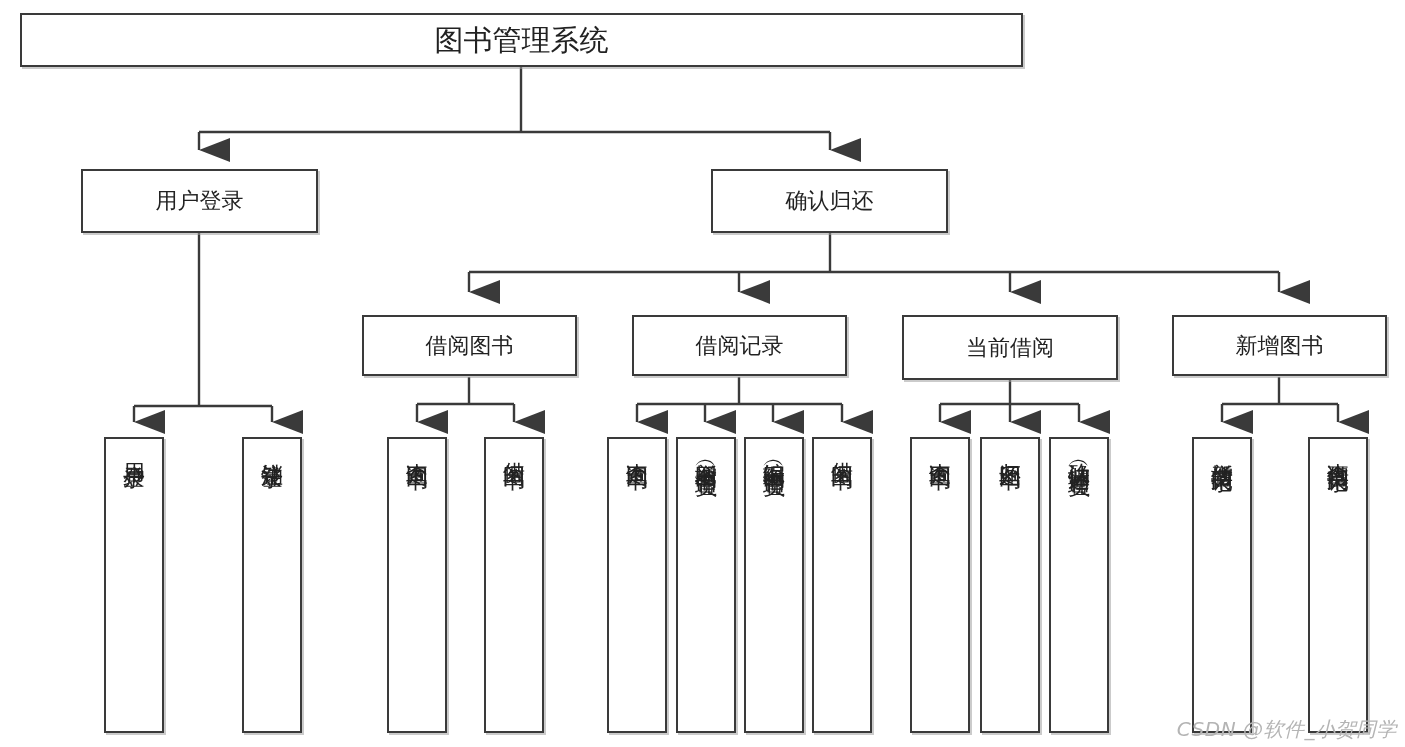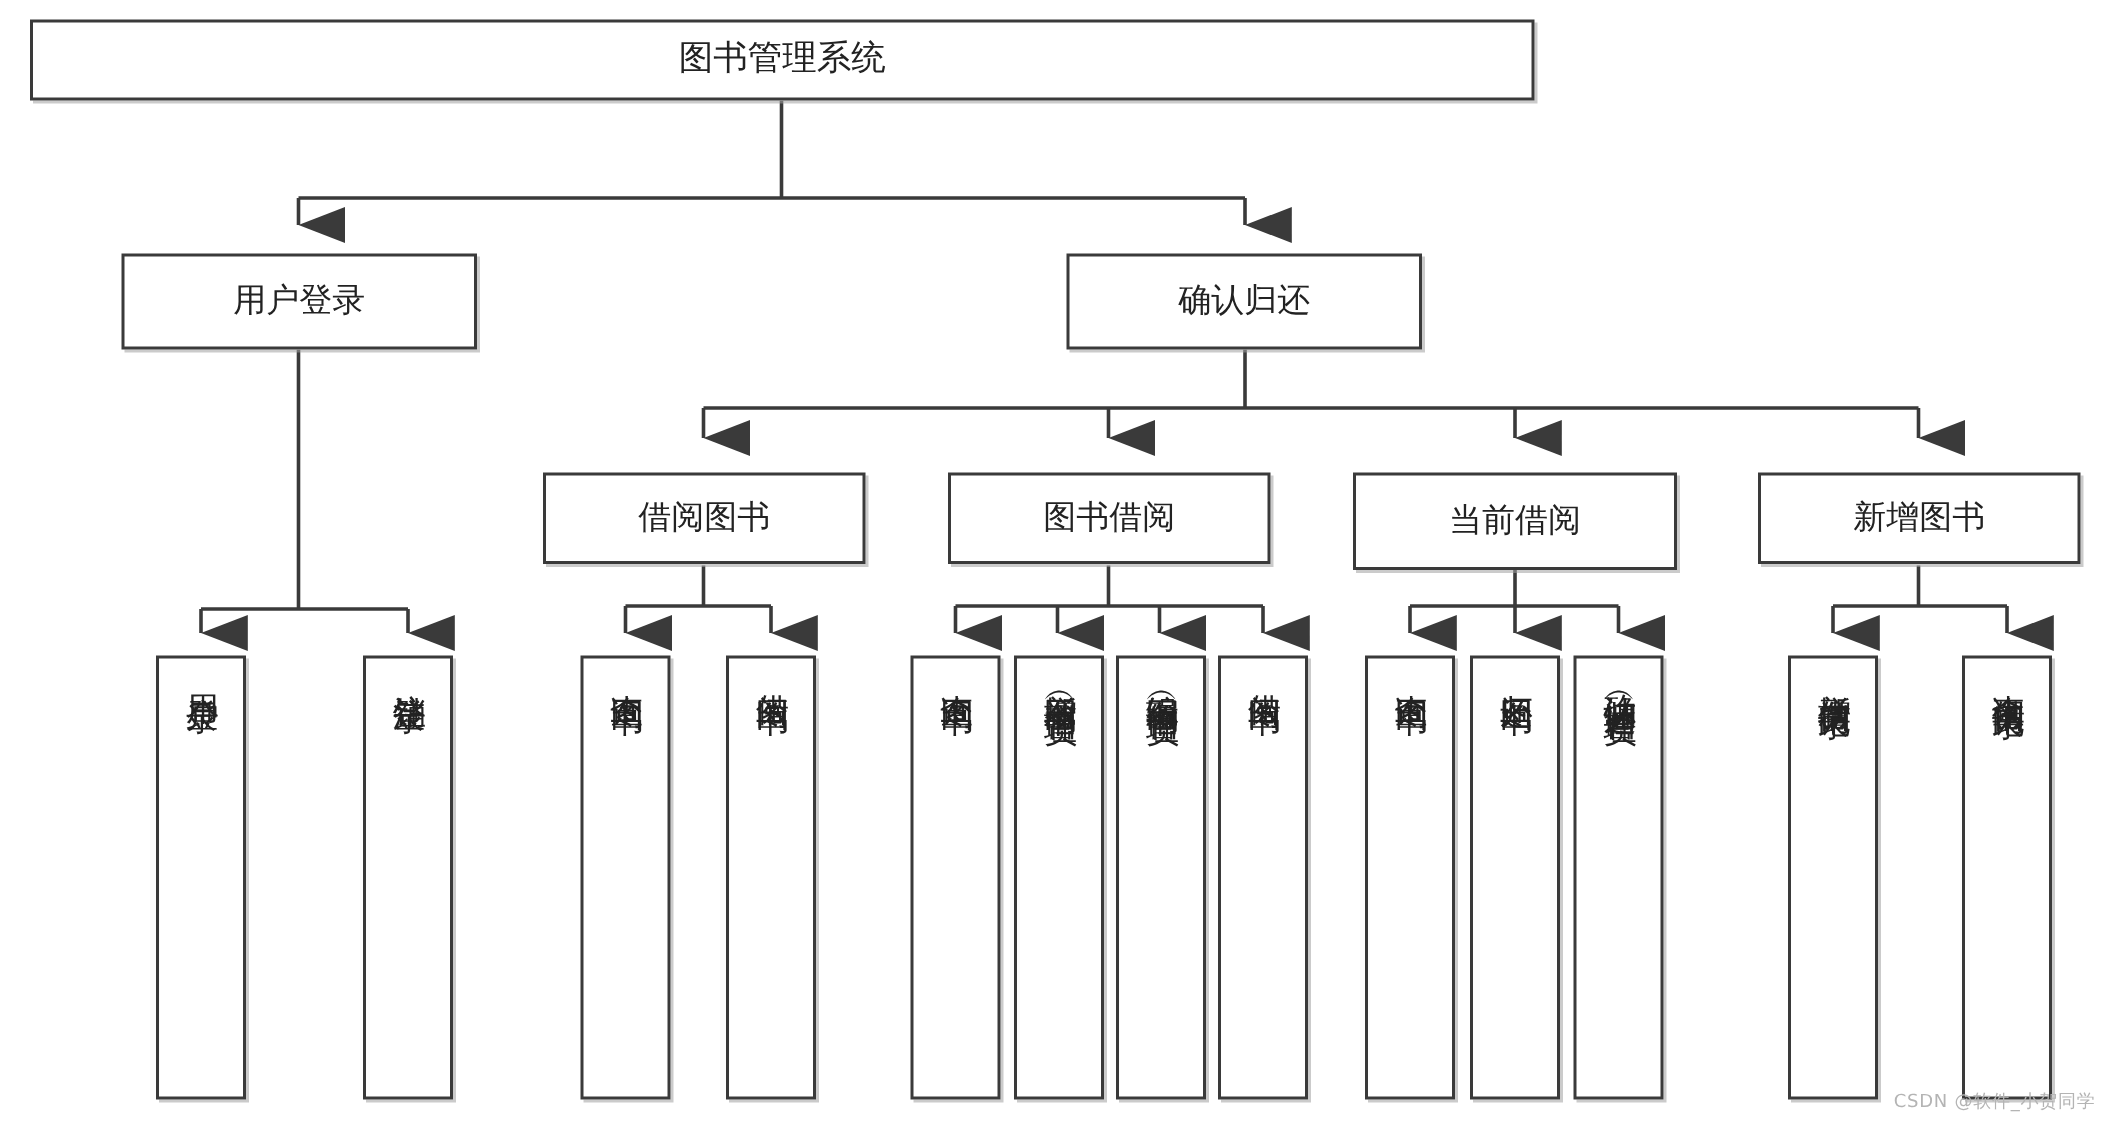--- a/index.html
+++ b/index.html
@@ -39,44 +39,45 @@
   .node .label {
     color: #222222;
     line-height: 1.18;
     text-align: center;
     white-space: nowrap;
   }
   .node.horiz .label {
     font-size: 22px;
   }
   .node.root .label {
-    font-size: 23px;
+    font-size: 29px;
   }
   .node.vert {
     align-items: flex-start;
     justify-content: center;
     padding-top: 6px;
   }
   .node.vert .label {
     writing-mode: vertical-rl;
     text-orientation: upright;
     font-size: 22px;
     letter-spacing: 2px;
     line-height: 1;
     white-space: nowrap;
   }
   .watermark {
     position: absolute;
     right: 8px;
     bottom: 4px;
-    font-size: 12px;
+    font-size: 20px;
     color: #b4b4b4;
     letter-spacing: 0.5px;
     z-index: 5;
     white-space: nowrap;
+    font-style: italic;
   }
 </style>
 </head>
 <body>
 
 <div id="canvas">
 
   <svg class="wires" viewBox="0 0 1405 747">
     <defs>
       <marker id="arrow" viewBox="0 0 12 14" refX="6" refY="13" markerWidth="12" markerHeight="14" orient="auto-start-reverse">
@@ -136,21 +137,21 @@
     <span class="label">用户登录</span>
   </div>
   <div class="node horiz" style="left:711px; top:169px; width:237px; height:64px;">
     <span class="label">确认归还</span>
   </div>
 
   <div class="node horiz" style="left:362px; top:315px; width:215px; height:61px;">
     <span class="label">借阅图书</span>
   </div>
   <div class="node horiz" style="left:632px; top:315px; width:215px; height:61px;">
-    <span class="label">图书借阅</span>
+    <span class="label">借阅记录</span>
   </div>
   <div class="node horiz" style="left:902px; top:315px; width:216px; height:65px;">
     <span class="label">当前借阅</span>
   </div>
   <div class="node horiz" style="left:1172px; top:315px; width:215px; height:61px;">
     <span class="label">新增图书</span>
   </div>
 
   <div class="node vert" style="left:104px; top:437px; width:60px; height:296px;">
     <span class="label">用户登录</span>

